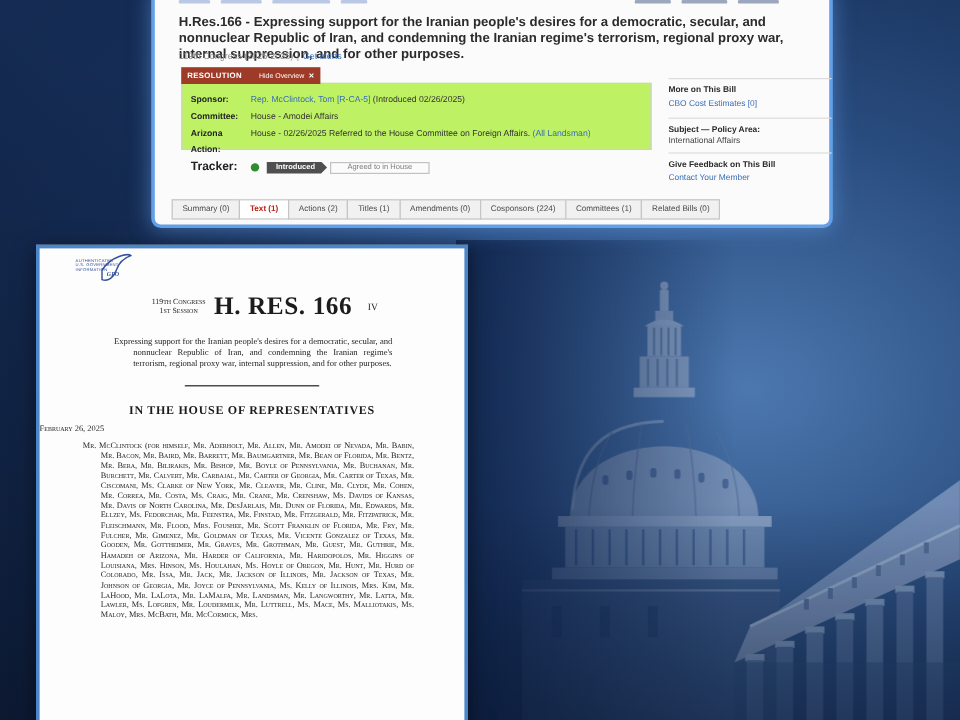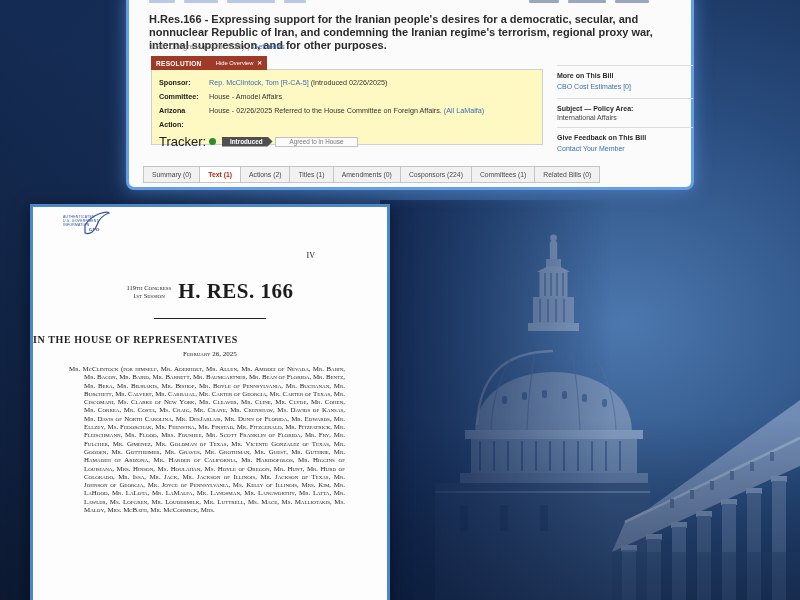--- a/index.html
+++ b/index.html
@@ -29,26 +29,26 @@
   .bill-meta .sep { margin:0 3px; }
   a.link { color:#3b6eb5; cursor:pointer; }
 
   .res-tab { position:absolute; left:22px; top:63px; width:116px; height:14px;
     background:#9e3b28; color:#fff; display:flex; align-items:center; justify-content:space-between;
     padding:0 5px; z-index:2; }
   .res-tab .res-label { font-size:6.5px; font-weight:bold; letter-spacing:.3px; }
   .res-tab .hide-overview { font-size:5.8px; color:#fff; text-decoration:none; cursor:pointer; }
   .res-tab .x-icon { font-size:5.8px; margin-left:2px; font-weight:bold; }
 
-  .overview-box { position:absolute; left:22px; top:76px; width:392px; height:76px;
-    background:#fef9c3; border:1px solid #cfcfcf; padding:6px 0 0 7px; }
+  .overview-box { position:absolute; left:22px; top:76px; width:392px; height:56px;
+    background:#bef264; border:1px solid #cfcfcf; padding:6px 0 0 7px; }
   .ov-row { display:grid; grid-template-columns:50px 1fr; font-size:7.2px; color:#333; line-height:14px; }
   .ov-row .lbl { font-weight:bold; color:#222; }
   .tracker-row { display:grid; grid-template-columns:50px 1fr; margin-top:2px; align-items:center; }
-  .tracker-row .lbl { font-size:13px; font-weight:normal; color:#222; }
+  .tracker-row .lbl { font-size:10px; font-weight:bold; color:#222; }
   .tracker-wrap { display:flex; align-items:center; }
   .info-dot { width:7px; height:7px; border-radius:50%; background:#2e8b2e; display:inline-block; margin-right:6px; }
   .step-current { background:#4f4f4f; color:#fff; font-size:6.3px; font-weight:bold;
     height:10px; line-height:10px; padding:0 10px 0 8px; display:inline-block;
     clip-path:polygon(0 0, calc(100% - 5px) 0, 100% 50%, calc(100% - 5px) 100%, 0 100%); }
   .step-next { border:1px solid #c2c2c2; background:#fbfbfb; color:#7a7a7a; font-size:6.3px;
     height:10px; line-height:8px; padding:0 14px; display:inline-block; margin-left:2px; }
 
   .bill-sidebar { position:absolute; left:428px; top:66px; width:136px; font-size:7px; color:#333; }
   .bill-sidebar hr { border:none; border-top:1px solid #ddd; margin:6px 0; }
@@ -63,29 +63,29 @@
 
   
   .document { position:absolute; left:30px; top:204px; width:360px; height:400px;
     background:#fdfdfe; border:3px solid #4a86c8; border-bottom:none;
     box-shadow:0 4px 16px rgba(0,0,0,.5); font-family:"Liberation Serif", serif; color:#1c1c1c; }
   .gpo-seal { position:absolute; left:30px; top:4px; width:70px; height:30px; }
   .gpo-seal .seal-text { position:absolute; left:0; top:4px; font-family:"Liberation Sans", sans-serif;
     font-size:3.5px; line-height:4px; color:#33519e; letter-spacing:.2px; }
   .gpo-seal .gpo { position:absolute; left:26px; top:16px; font-size:5px; font-style:italic; font-weight:bold; color:#33519e; }
   .roman-iv { position:absolute; right:72px; top:44px; font-size:8px; color:#222;font-family:Liberation Serif, serif; }
-  .doc-flow { padding-top:72px; }
+  .doc-flow { padding-top:36px; }
   .congress-header { display:flex; justify-content:center; align-items:center; }
   .congress-session { font-size:6.5px; line-height:7.5px; text-align:center; font-variant:small-caps; margin-right:7px; }
   .bill-number { font-size:21px; font-weight:bold; letter-spacing:.5px; }
   .preamble { margin:13px 60px 0 62px; font-size:7.2px; line-height:8.8px; text-align:justify;
     padding-left:16px; text-indent:-16px; }
   .doc-rule { width:112px; border:none; border-top:1px solid #222; margin:14px auto 0; }
-  .chamber-heading { margin-top:15px; font-size:10px; font-weight:bold; letter-spacing:.6px; }
-  .date-line { margin-top:5px; text-align:center; font-size:7px; font-variant:small-caps; }
+  .chamber-heading { margin-top:15px; text-align:center; font-size:10px; font-weight:bold; letter-spacing:.6px; }
+  .date-line { margin-top:5px; font-size:7px; font-variant:small-caps; }
   .sponsors { margin:7px 42px 0 36px; font-size:6.9px; line-height:8.3px; text-align:justify;
     font-variant:small-caps; padding-left:15px; text-indent:-15px; }
 </style>
 </head>
 <body>
 
 <svg class="capitol" viewBox="0 0 420 400" aria-hidden="true">
   <defs>
     <linearGradient id="fadeL" x1="0" y1="0" x2="1" y2="0">
       <stop offset="0" stop-color="#0e2147" stop-opacity=".85"></stop>
@@ -215,21 +215,21 @@
     <div class="ov-row">
       <span class="lbl">Sponsor:</span>
       <span><a class="link">Rep. McClintock, Tom [R-CA-5]</a> <span>(Introduced 02/26/2025)</span></span>
     </div>
     <div class="ov-row">
       <span class="lbl">Committee:</span>
       <span>House - Amodei Affairs</span>
     </div>
     <div class="ov-row">
       <span class="lbl">Arizona Action:</span>
-      <span><span>House - 02/26/2025 Referred to the House Committee on Foreign Affairs.</span> <a class="link">(All LaMalfa)</a></span>
+      <span><span>House - 02/26/2025 Referred to the House Committee on Foreign Affairs.</span> <a class="link">(All Landsman)</a></span>
     </div>
     <div class="tracker-row">
       <span class="lbl">Tracker:</span>
       <span class="tracker-wrap">
         <span class="info-dot"></span>
         <span class="step-current">Introduced</span>
         <span class="step-next">Agreed to in House</span>
       </span>
     </div>
   </div>
@@ -275,20 +275,21 @@
 
   <div class="doc-flow">
     <div class="congress-header">
       <div class="congress-session">
         <div>119th Congress</div>
         <div>1st Session</div>
       </div>
       <div class="bill-number">H. RES. 166</div>
     </div>
 
+    <p class="preamble">Expressing support for the Iranian people's desires for a democratic, secular, and nonnuclear Republic of Iran, and condemning the Iranian regime's terrorism, regional proxy war, internal suppression, and for other purposes.</p>
 
     <hr class="doc-rule">
 
     <div class="chamber-heading">IN THE HOUSE OF REPRESENTATIVES</div>
     <div class="date-line">February 26, 2025</div>
 
     <p class="sponsors">Mr. McClintock (for himself, Mr. Aderholt, Mr. Allen, Mr. Amodei of Nevada, Mr. Babin, Mr. Bacon, Mr. Baird, Mr. Barrett, Mr. Baumgartner, Mr. Bean of Florida, Mr. Bentz, Mr. Bera, Mr. Bilirakis, Mr. Bishop, Mr. Boyle of Pennsylvania, Mr. Buchanan, Mr. Burchett, Mr. Calvert, Mr. Carbajal, Mr. Carter of Georgia, Mr. Carter of Texas, Mr. Ciscomani, Ms. Clarke of New York, Mr. Cleaver, Mr. Cline, Mr. Clyde, Mr. Cohen, Mr. Correa, Mr. Costa, Ms. Craig, Mr. Crane, Mr. Crenshaw, Ms. Davids of Kansas, Mr. Davis of North Carolina, Mr. DesJarlais, Mr. Dunn of Florida, Mr. Edwards, Mr. Ellzey, Ms. Fedorchak, Mr. Feenstra, Mr. Finstad, Mr. Fitzgerald, Mr. Fitzpatrick, Mr. Fleischmann, Mr. Flood, Mrs. Foushee, Mr. Scott Franklin of Florida, Mr. Fry, Mr. Fulcher, Mr. Gimenez, Mr. Goldman of Texas, Mr. Vicente Gonzalez of Texas, Mr. Gooden, Mr. Gottheimer, Mr. Graves, Mr. Grothman, Mr. Guest, Mr. Guthrie, Mr. Hamadeh of Arizona, Mr. Harder of California, Mr. Haridopolos, Mr. Higgins of Louisiana, Mrs. Hinson, Ms. Houlahan, Ms. Hoyle of Oregon, Mr. Hunt, Mr. Hurd of Colorado, Mr. Issa, Mr. Jack, Mr. Jackson of Illinois, Mr. Jackson of Texas, Mr. Johnson of Georgia, Mr. Joyce of Pennsylvania, Ms. Kelly of Illinois, Mrs. Kim, Mr. LaHood, Mr. LaLota, Mr. LaMalfa, Mr. Landsman, Mr. Langworthy, Mr. Latta, Mr. Lawler, Ms. Lofgren, Mr. Loudermilk, Mr. Luttrell, Ms. Mace, Ms. Malliotakis, Ms. Maloy, Mrs. McBath, Mr. McCormick, Mrs.</p>
   </div>
 </div>
 

